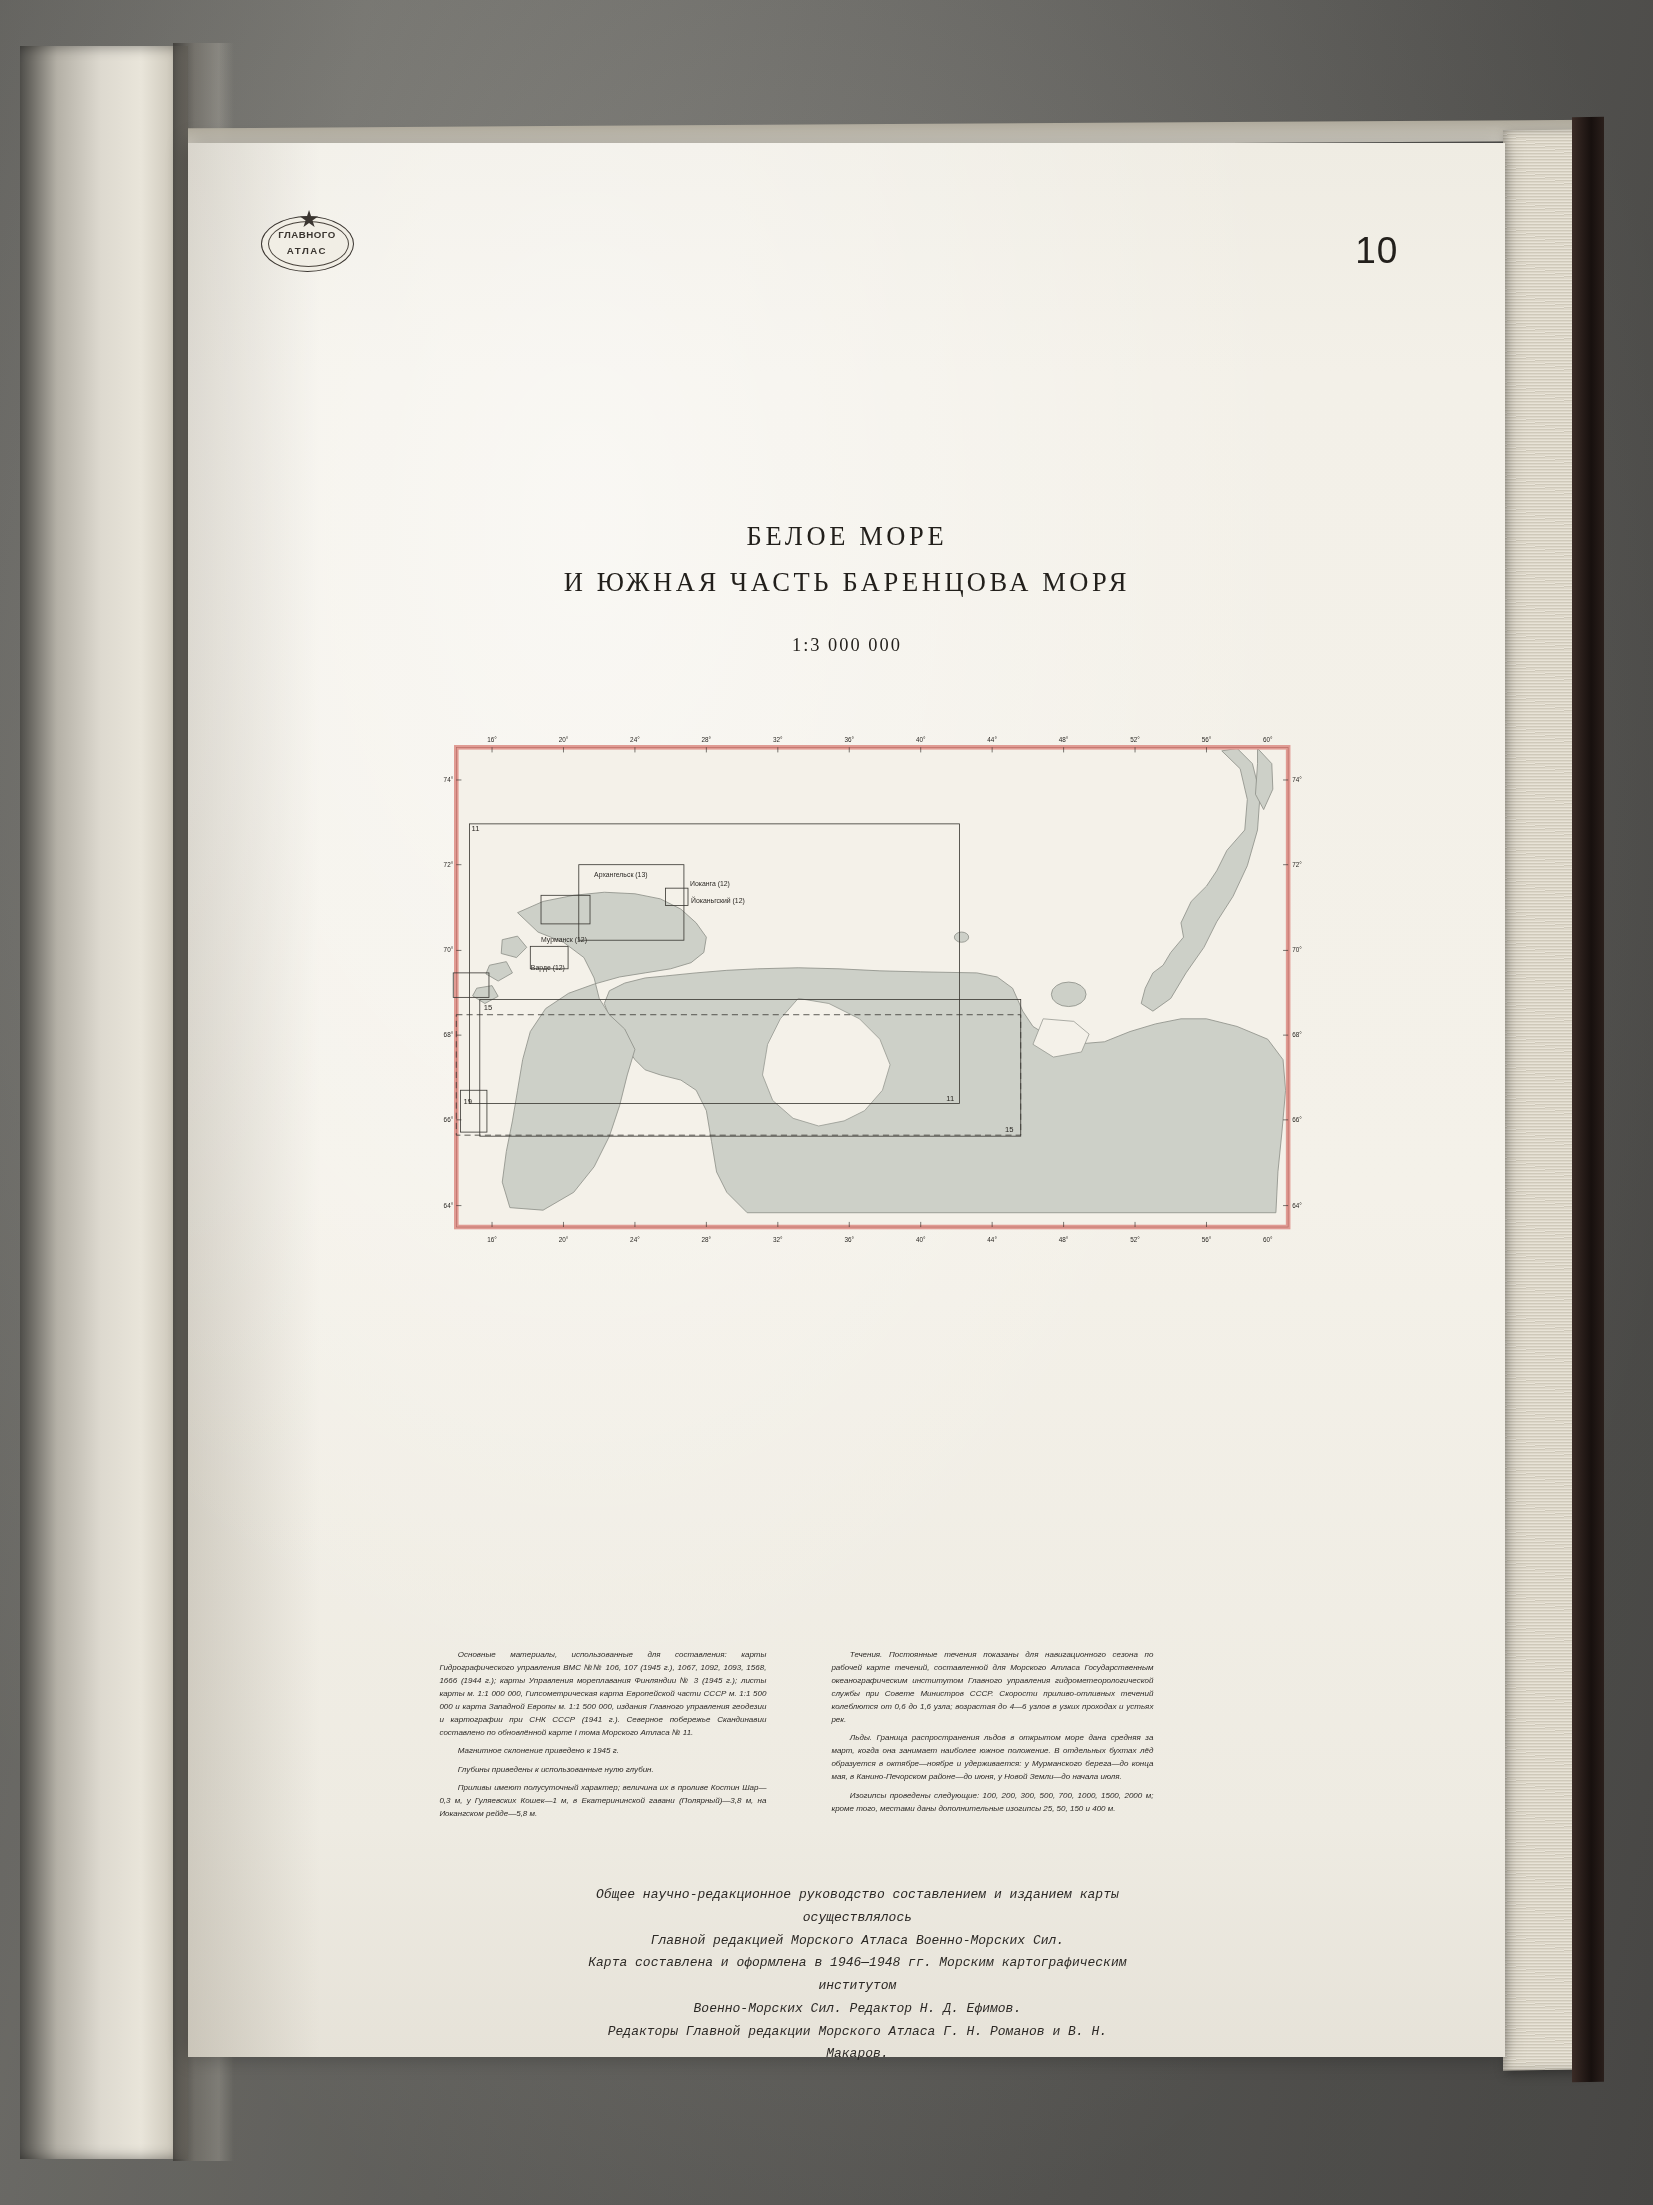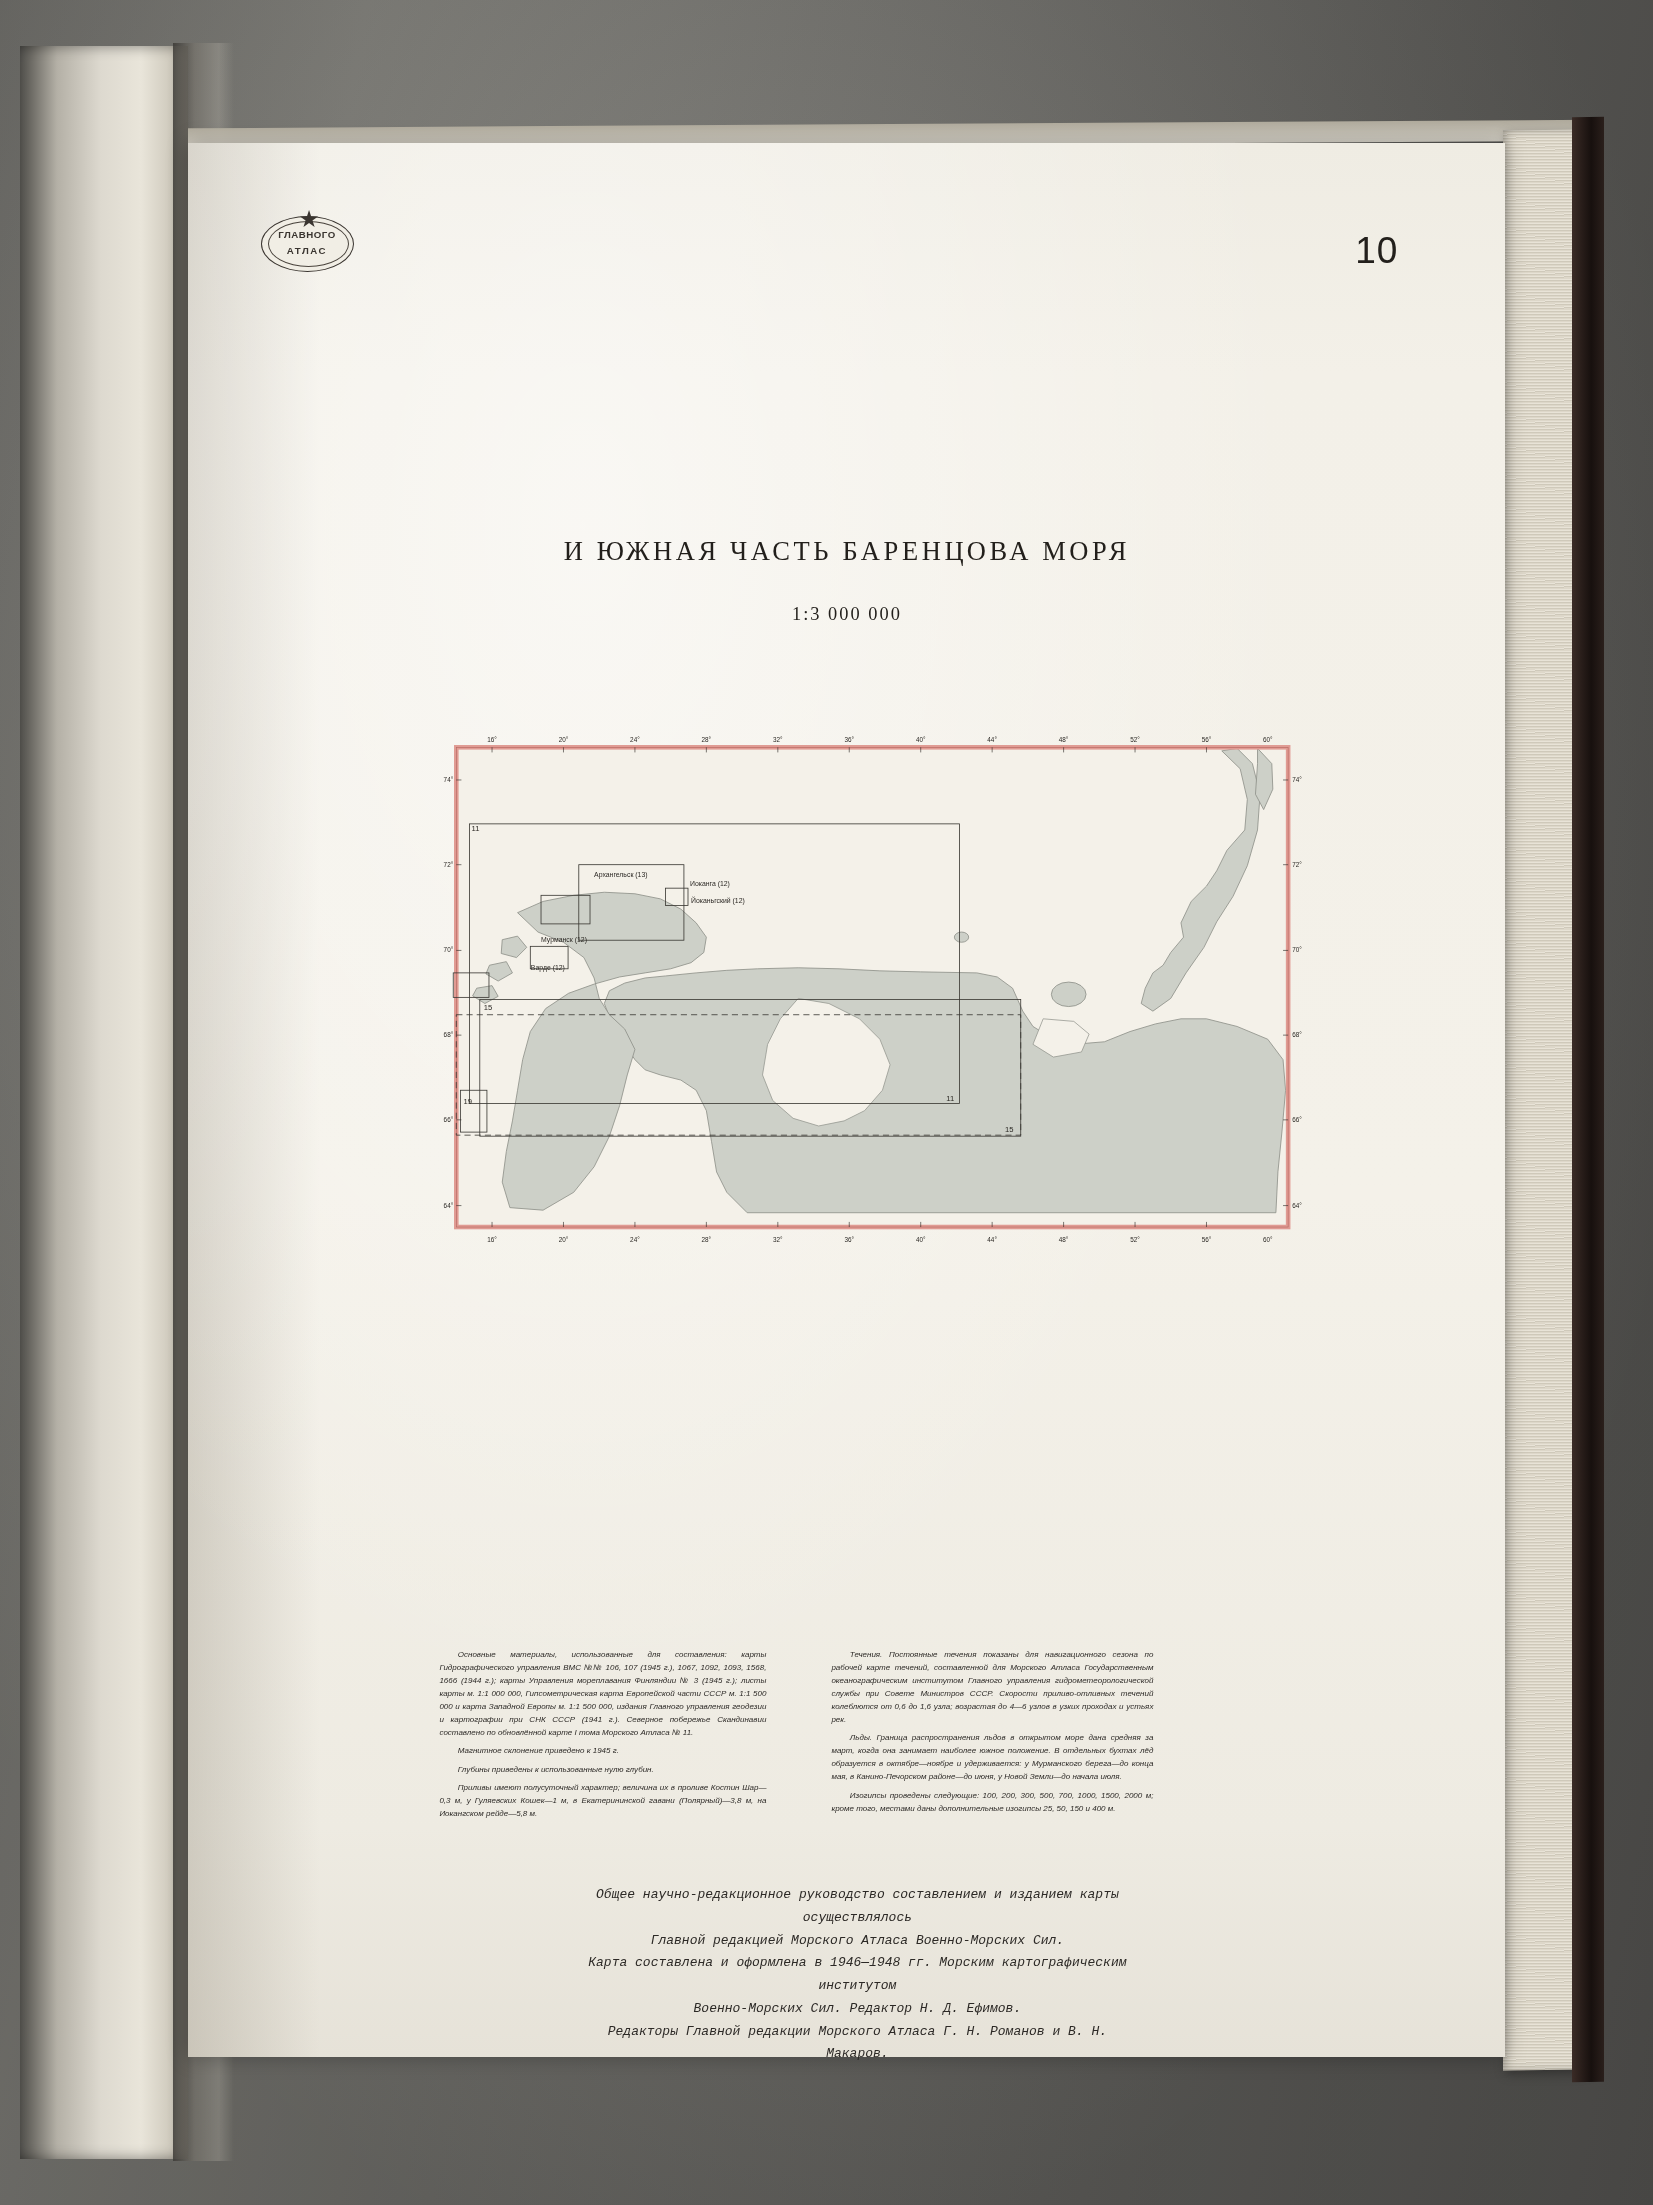--- a/index.html
+++ b/index.html
@@ -155,20 +155,21 @@
       <div class="oval"></div>
       <div class="oval2"></div>
       <div class="star">★</div>
       <div class="t1">ГЛАВНОГО</div>
       <div class="t2">АТЛАС</div>
     </div>
 
     <div class="folio">10</div>
 
     <div class="title-block">
+      <div class="title-1">БЕЛОЕ  МОРЕ</div>
       <div class="title-2">И  ЮЖНАЯ  ЧАСТЬ  БАРЕНЦОВА  МОРЯ</div>
       <div class="scale">1:3 000 000</div>
     </div>
 
     <div id="map">
       <svg class="mapsvg" width="865" height="541" viewBox="0 0 1695 1060">
 
         <rect x="30" y="28" width="1630" height="940" fill="#f4f1e9"></rect>
 
         <g fill="#cdd0c8" stroke="#8d8f88" stroke-width="1.6">

